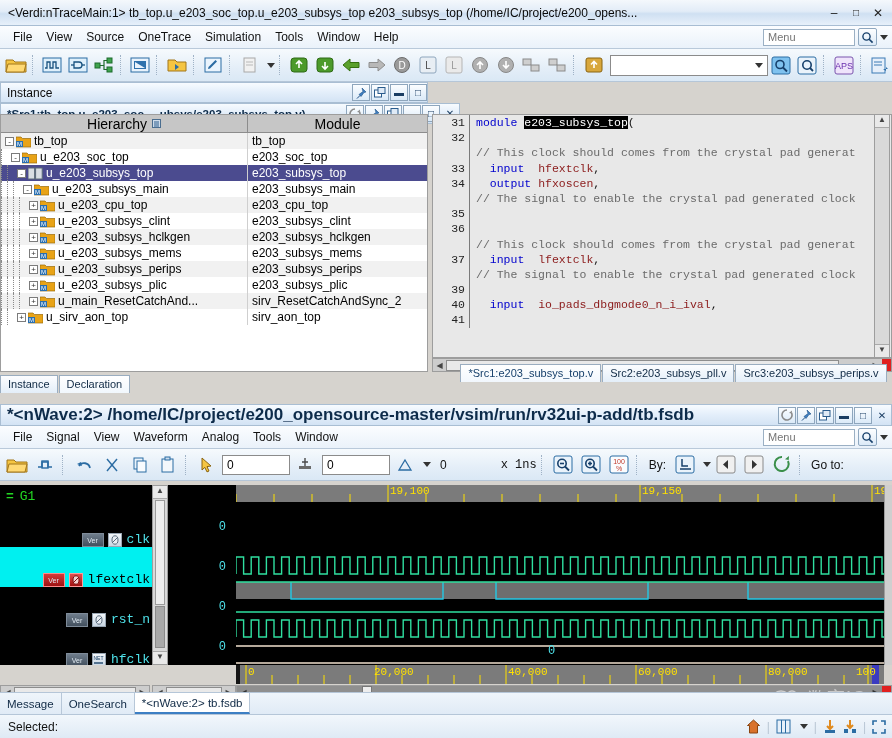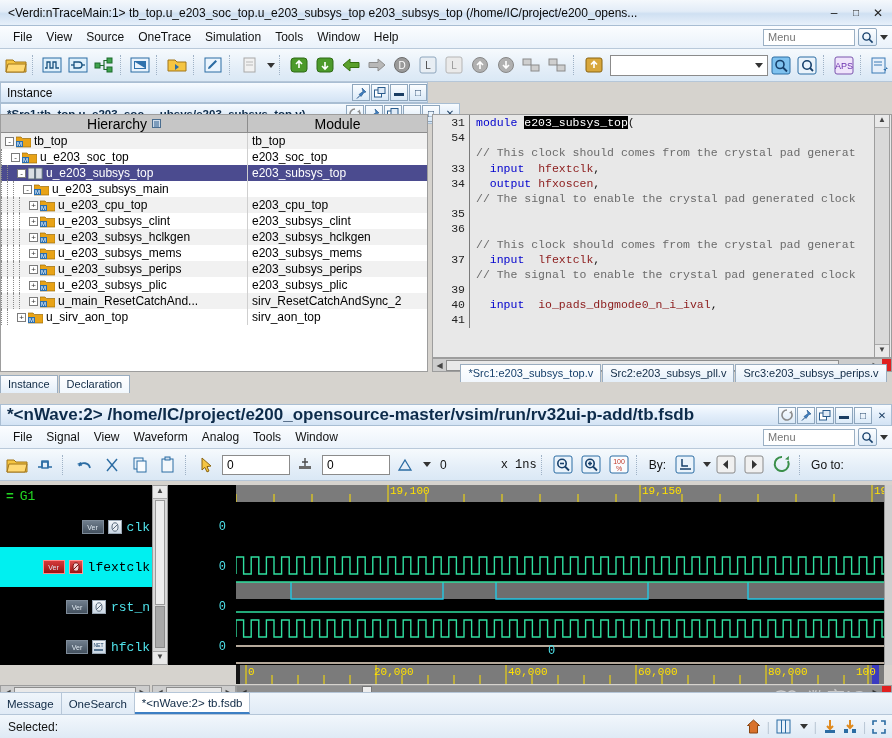--- a/index.html
+++ b/index.html
@@ -113,21 +113,21 @@
   .codetext { flex:1; padding-left:6px; border-left:1px solid #7a7a7a; background:#e8e8e8; overflow:hidden;}
   .kw { color:#0000cd; }
   .cmt { color:#6b6b6b; }
   .idf { color:#8b1a1a; }
   .hl { background:#000; color:#fff; }
   .plain { color:#111; }
 
   
   .wavewin { position:absolute; left:0; top:404px; width:892px; height:334px; background:#d6d3ce; }
   .wv-name, .wv-val, .wv-plot { position:absolute; background:#000; }
-  .sigrow { height:40px; display:flex; align-items:center; justify-content:flex-end;
+  .sigrow { height:40px; display:flex; align-items:flex-end; justify-content:flex-end;
      font-family:"Liberation Mono", monospace; font-size:13px; color:#4fe2ea; padding-right:2px;}
   .grprow { height:22px; display:flex; align-items:center;
      font-family:"Liberation Mono", monospace; font-size:13px; color:#23d723; padding-left:6px;}
   .sigrow.sel { background:#00f0f0; color:#000; }
   .badge { width:22px;height:14px;margin-right:4px;border:1px solid #7e8b99;
      background:linear-gradient(to bottom,#6f7d8c,#43505e); color:#dfe8f0; font-size:7px;
      display:flex;align-items:center;justify-content:center; font-family:"Liberation Sans",sans-serif;}
   .badge.red { background:linear-gradient(to bottom,#d43a3a,#9c1212); border-color:#ff8a8a;}
   .sbtn { width:14px;height:14px;border:1px solid #9aa7b4;background:linear-gradient(to bottom,#f2f6fa,#c9d6e3);
     display:flex;align-items:center;justify-content:center;font-size:9px;color:#1b3d63;}
@@ -450,20 +450,21 @@
             <span class="exp">-</span>
             <span class="ficon">
               <svg width="15" height="13">
                 <path d="M0 2h5l1.5 1.5H15V12H0z" fill="#e8a317" stroke="#9a6a0a" stroke-width=".7"></path>
                 <rect x="0" y="6" width="7" height="6" fill="#2a6fb0"></rect>
                 <text x="3.5" y="11.4" font-size="6" fill="#fff" text-anchor="middle" font-family="Liberation Sans">M</text>
               </svg>
             </span>
             <span>u_e203_subsys_main</span>
           </div>
+          <div class="tm">e203_subsys_main</div>
         </div>
         <div class="trow">
           <div class="tn">
             <span class="guide"></span>
             <span class="guide"></span>
             <span class="guide"></span>
             <span class="guide"></span>
             <span style="width:4px;flex:0 0 auto;"></span>
             <span class="exp">+</span>
             <span class="ficon">
@@ -636,21 +637,21 @@
         </svg>
     </span>
     <span class="phbtn">▬</span>
     <span class="phbtn">□</span>
     <span class="phbtn" style="border:none;background:none;">✕</span>
   </div>
 
   <div class="src-body" style="left:432px;top:114px;width:460px;height:244px;">
     <div id="code-lines">
         <div class="codeline"><span class="gut">31</span><span class="codetext"><span class="kw">module&nbsp;</span><span class="hl">e203_subsys_top</span><span class="plain">(</span></span></div>
-        <div class="codeline"><span class="gut">54</span><span class="codetext"></span></div>
+        <div class="codeline"><span class="gut">32</span><span class="codetext"></span></div>
         <div class="codeline"><span class="gut"></span><span class="codetext"><span class="cmt">//&nbsp;This&nbsp;clock&nbsp;should&nbsp;comes&nbsp;from&nbsp;the&nbsp;crystal&nbsp;pad&nbsp;generat</span></span></div>
         <div class="codeline"><span class="gut">33</span><span class="codetext"><span class="kw">&nbsp;&nbsp;input&nbsp;&nbsp;</span><span class="idf">hfextclk</span><span class="plain">,</span></span></div>
         <div class="codeline"><span class="gut">34</span><span class="codetext"><span class="kw">&nbsp;&nbsp;output&nbsp;</span><span class="idf">hfxoscen</span><span class="plain">,</span></span></div>
         <div class="codeline"><span class="gut"></span><span class="codetext"><span class="cmt">//&nbsp;The&nbsp;signal&nbsp;to&nbsp;enable&nbsp;the&nbsp;crystal&nbsp;pad&nbsp;generated&nbsp;clock</span></span></div>
         <div class="codeline"><span class="gut">35</span><span class="codetext"></span></div>
         <div class="codeline"><span class="gut">36</span><span class="codetext"></span></div>
         <div class="codeline"><span class="gut"></span><span class="codetext"><span class="cmt">//&nbsp;This&nbsp;clock&nbsp;should&nbsp;comes&nbsp;from&nbsp;the&nbsp;crystal&nbsp;pad&nbsp;generat</span></span></div>
         <div class="codeline"><span class="gut">37</span><span class="codetext"><span class="kw">&nbsp;&nbsp;input&nbsp;&nbsp;</span><span class="idf">lfextclk</span><span class="plain">,</span></span></div>
         <div class="codeline"><span class="gut"></span><span class="codetext"><span class="cmt">//&nbsp;The&nbsp;signal&nbsp;to&nbsp;enable&nbsp;the&nbsp;crystal&nbsp;pad&nbsp;generated&nbsp;clock</span></span></div>
         <div class="codeline"><span class="gut">39</span><span class="codetext"></span></div>

